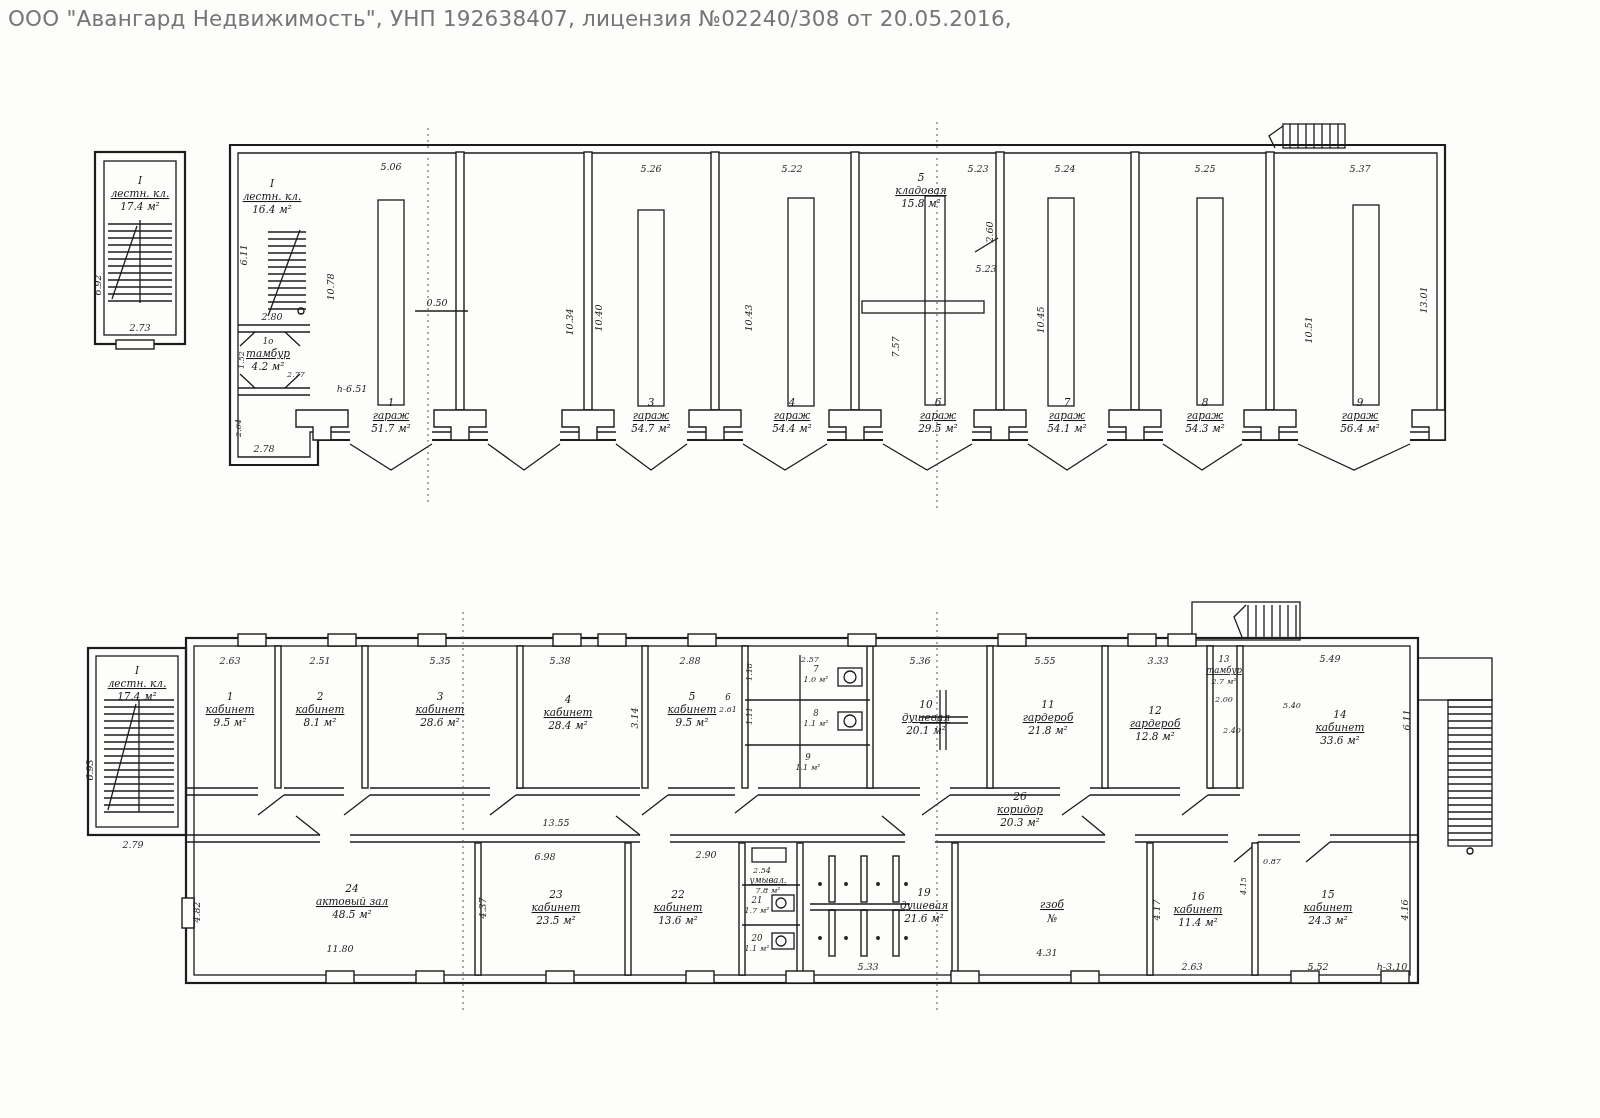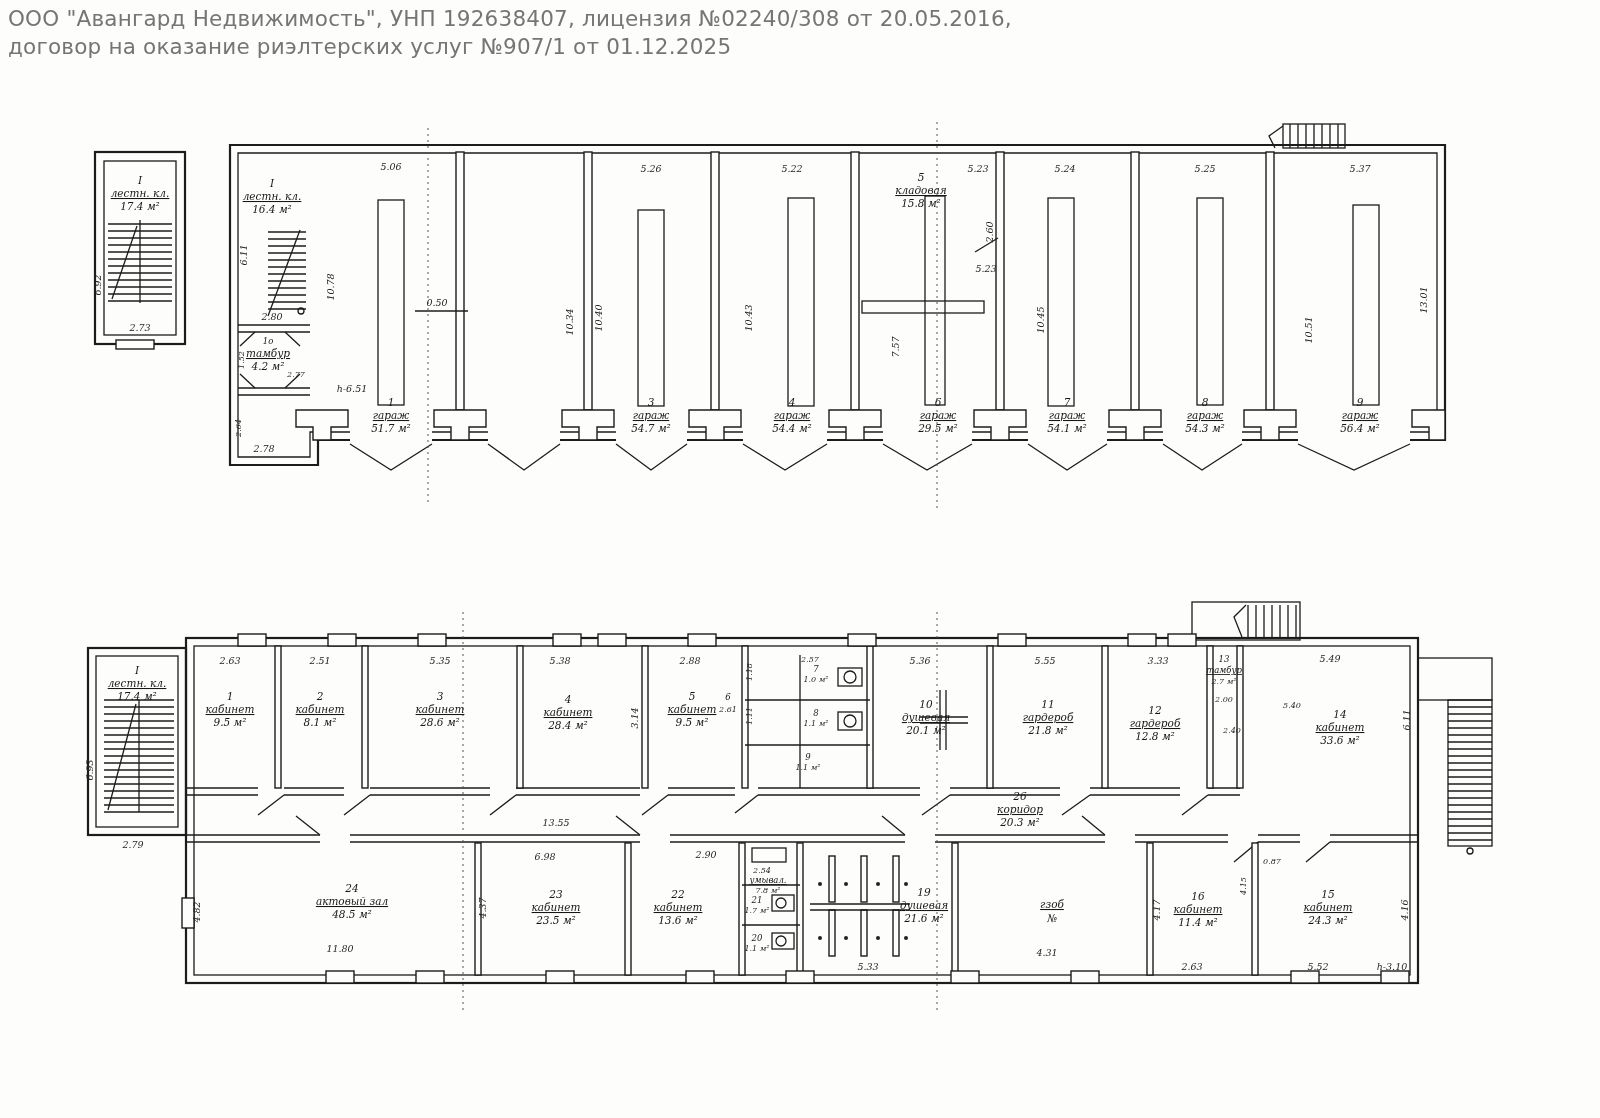--- a/index.html
+++ b/index.html
@@ -19,21 +19,20 @@
   .d8{font:italic 8px "DejaVu Serif",serif;fill:#262626;text-anchor:middle;}
   .u{text-decoration:underline;}
 </style>
 </head>
 <body>
 
 <div class="page">
 
   <div class="hdr">
     <div>ООО "Авангард Недвижимость", УНП 192638407, лицензия №02240/308 от 20.05.2016,</div>
-    <div>договор на оказание риэлтерских услуг №907/1 от 01.12.2025</div>
   </div>
 
   <svg width="1600" height="1118" viewBox="0 0 1600 1118">
 
     <g>
 
       <g>
         <rect x="95" y="152" width="90" height="192" class="w"></rect>
         <rect x="104" y="161" width="72" height="174" class="w1"></rect>
         <path class="w1" d="M108,224 h64 M108,231 h64 M108,238 h64 M108,245 h64 M108,252 h64 M108,259 h64 M108,266 h64 M108,273 h64 M108,280 h64 M108,287 h64 M108,294 h64 M108,301 h64"></path>

